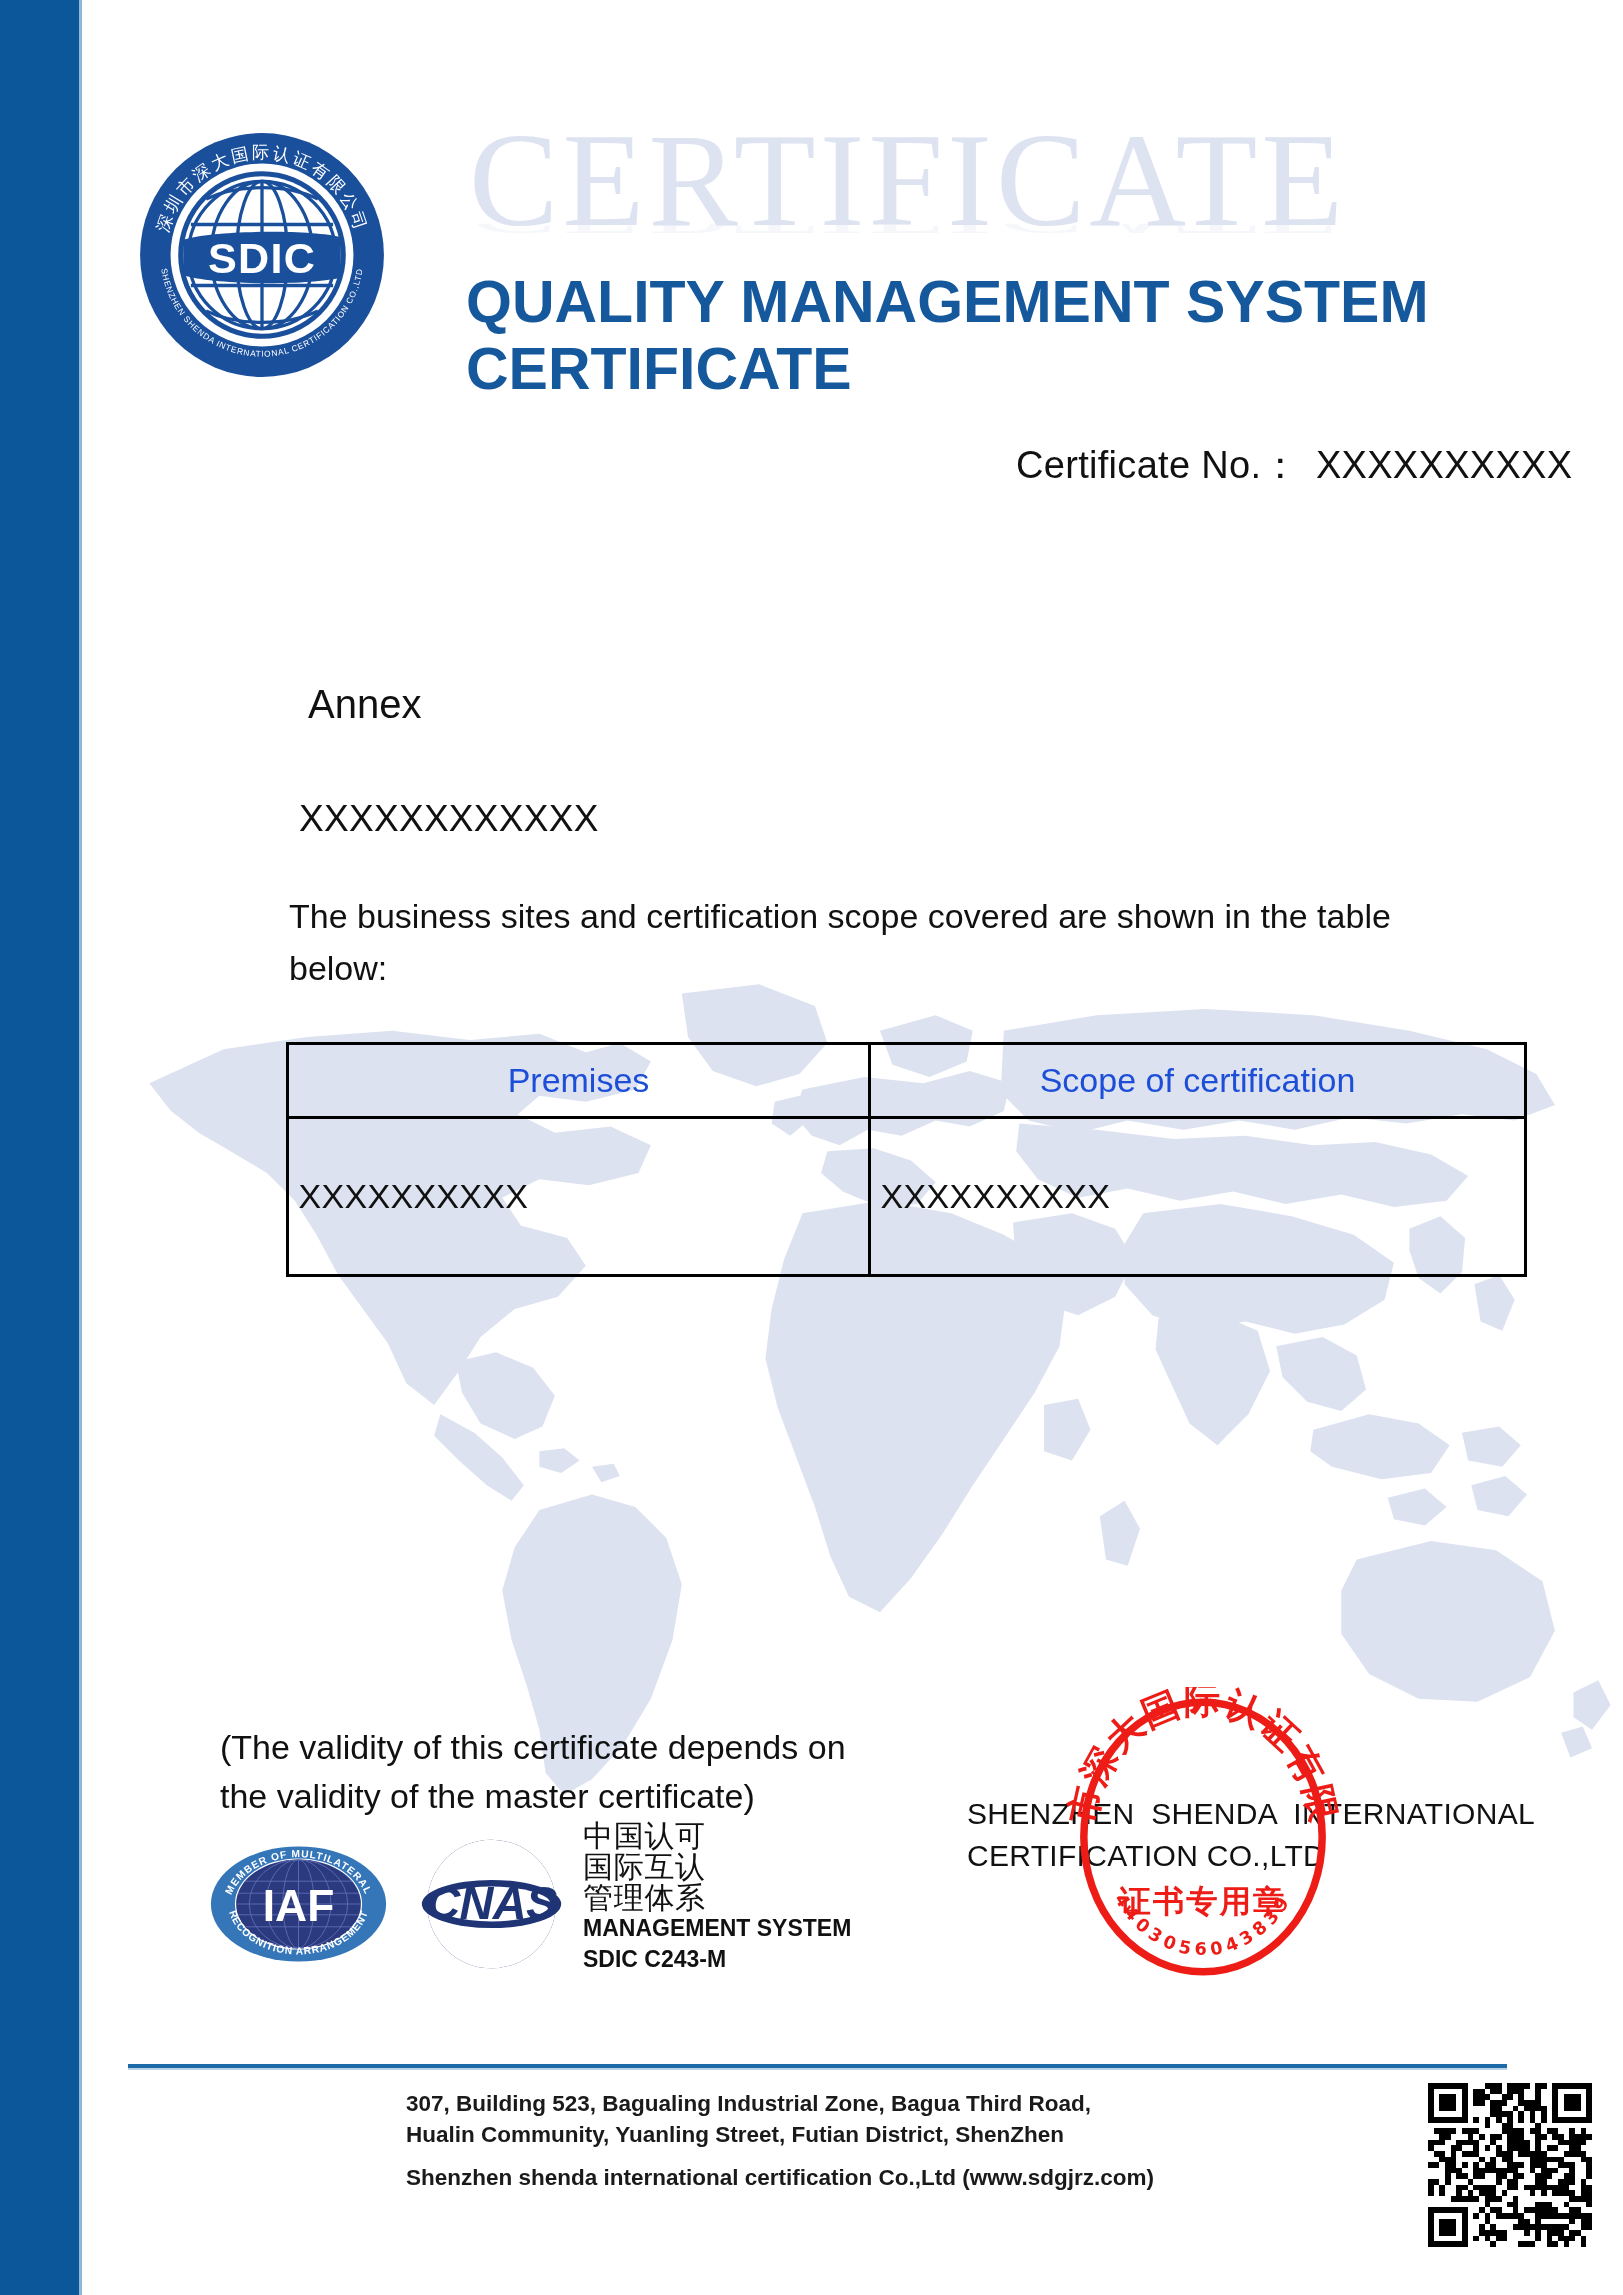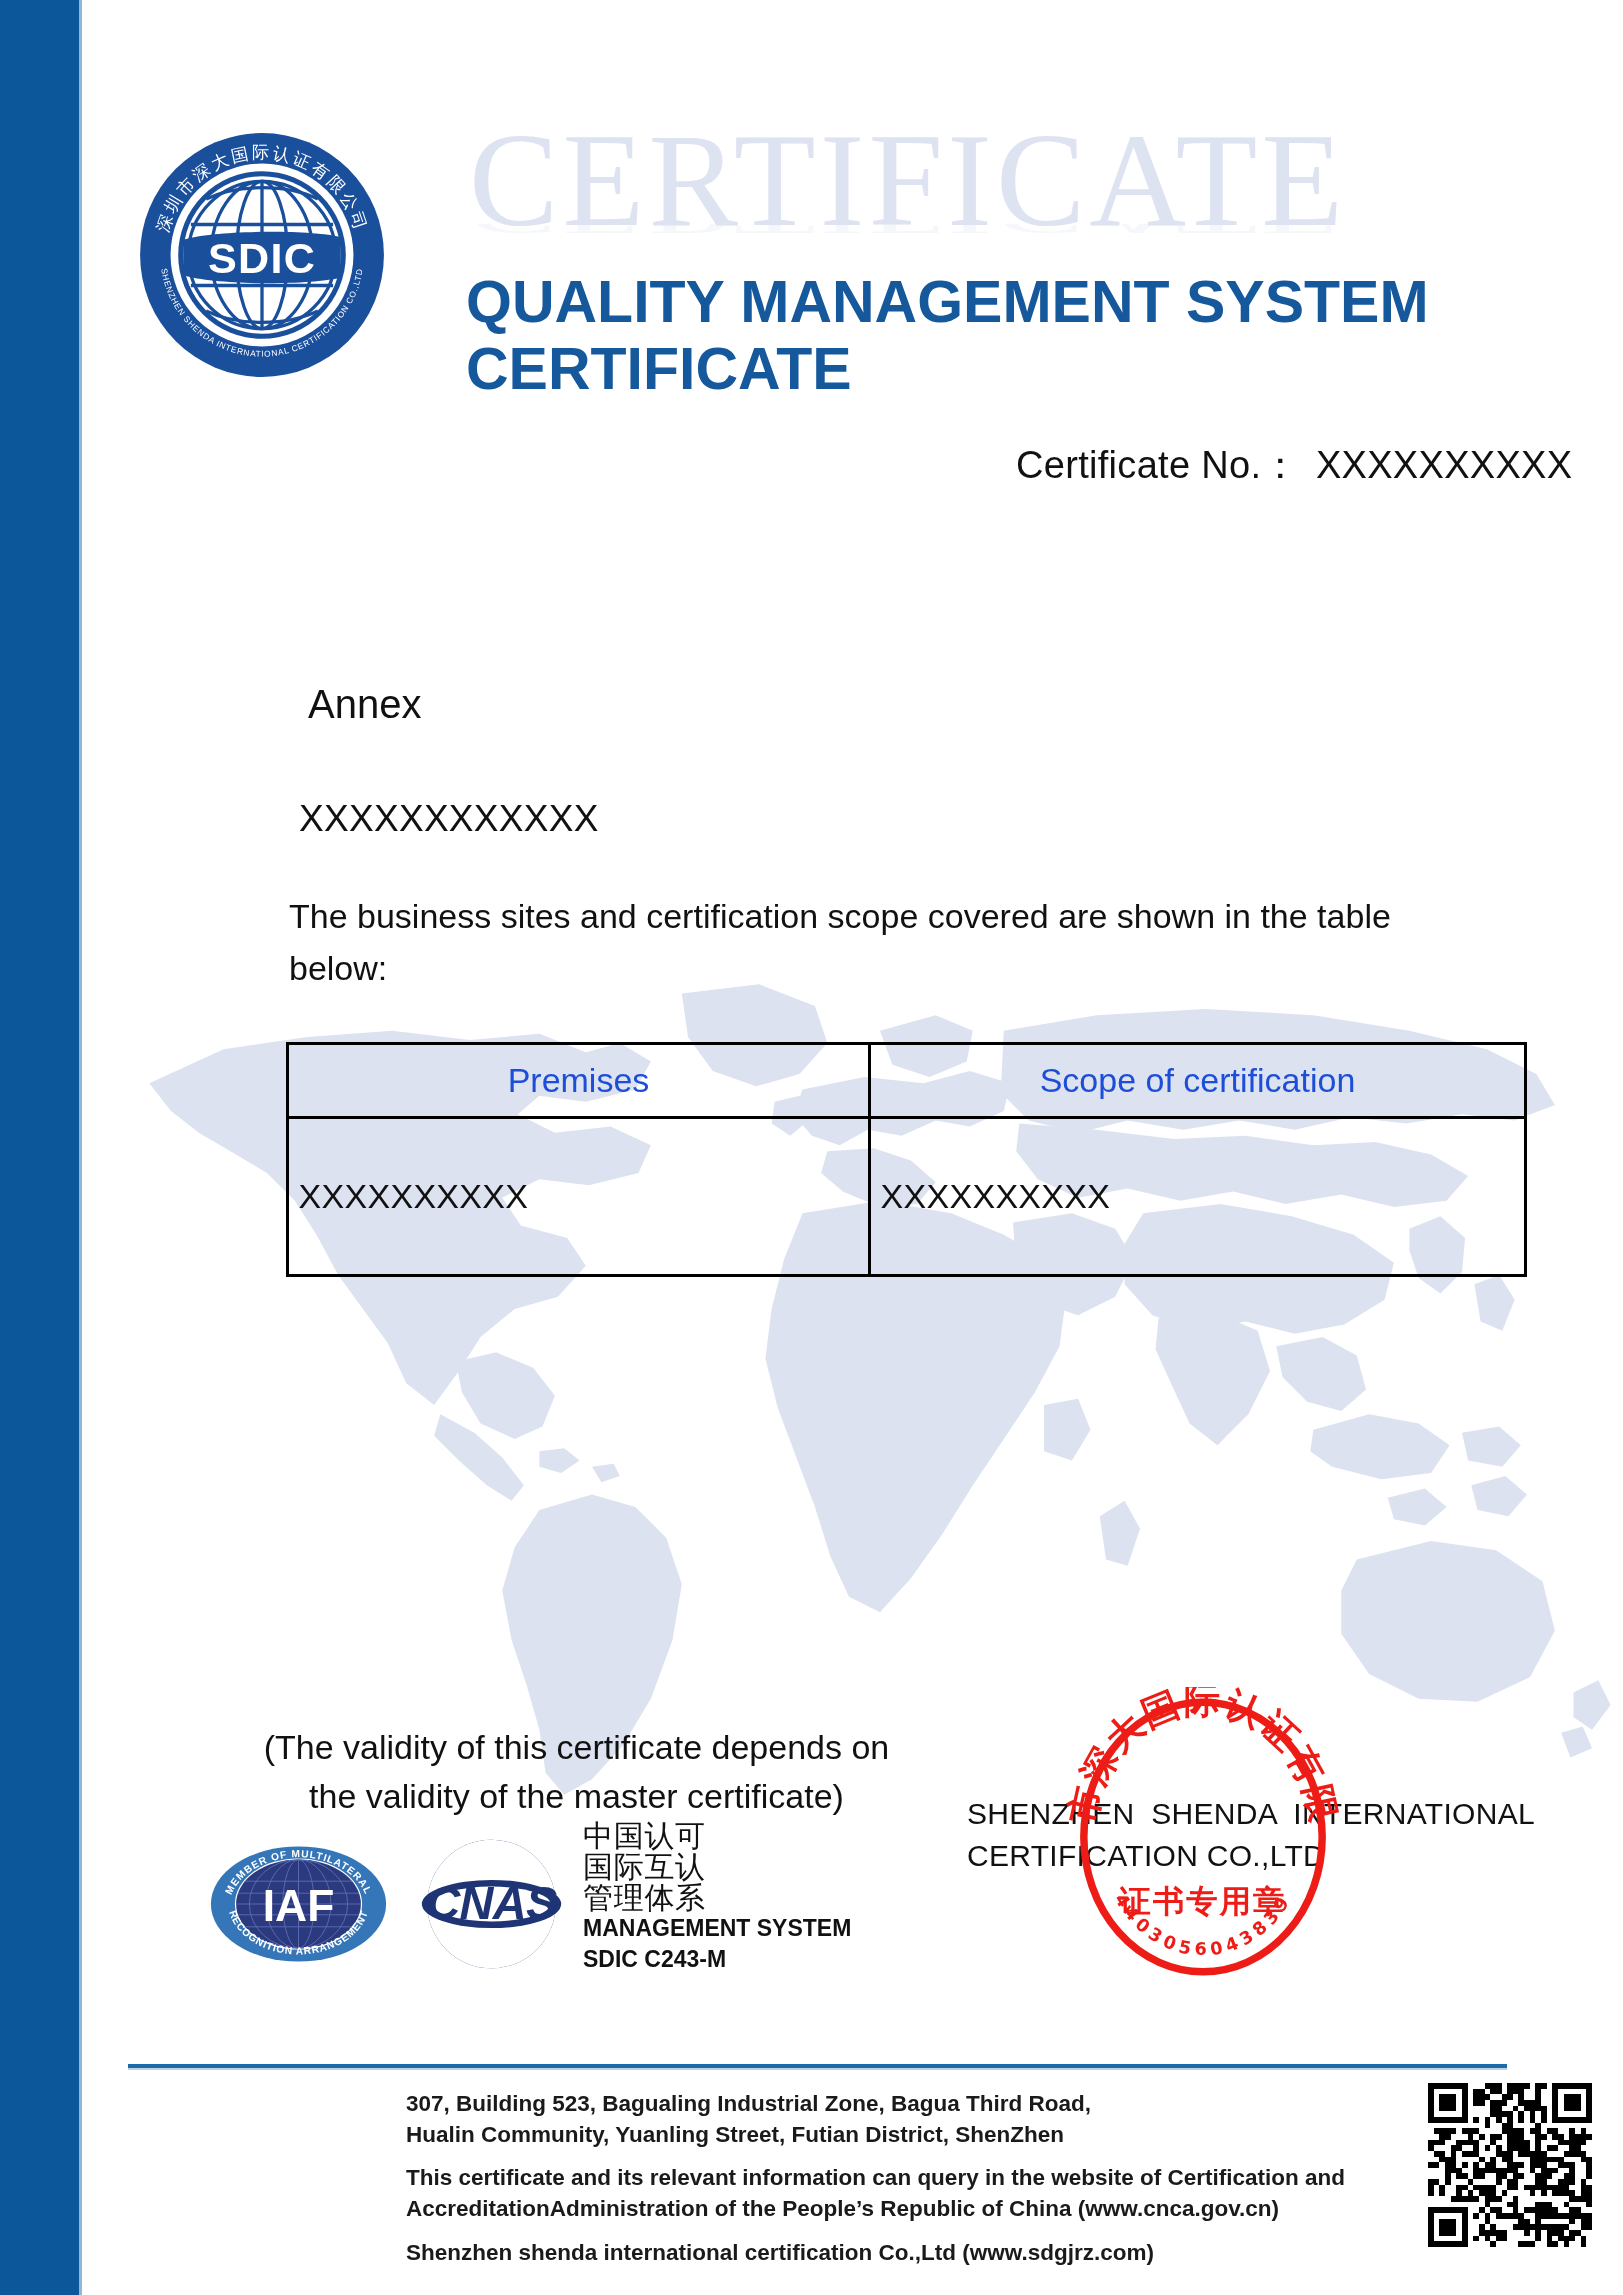--- a/index.html
+++ b/index.html
@@ -161,25 +161,24 @@
     letter-spacing: 0.3px;
   }
   .col-premises { width: 579px; }
 
   
   .validity {
     position: absolute;
     left: 220px;
     top: 1723px;
     width: 641px;
-    text-align: center;
+    text-align: left;
     font-size: 34px;
     line-height: 49px;
     color: #111111;
-    margin-left: 36px;
   }
 
   
   .iaf-mark {
     position: absolute;
     left: 208px;
     top: 1844px;
     width: 181px;
     height: 120px;
   }
@@ -471,24 +470,20 @@
     </text>
     <text x="210" y="330" text-anchor="middle" fill="#ED1C16" font-family="DejaVu Sans, sans-serif" font-size="46" font-weight="bold" letter-spacing="3">证书专用章</text>
   </svg>
 
   <div class="divider"></div>
 
   <div class="footer">
     <div class="blk">
       <div>307, Building 523, Bagualing Industrial Zone, Bagua Third Road,</div>
       <div>Hualin Community, Yuanling Street, Futian District, ShenZhen</div>
-    </div>
-    <div class="blk">
-      <div>This certificate and its relevant information can query in the website of Certification and</div>
-      <div>AccreditationAdministration of the People’s Republic of China (www.cnca.gov.cn)</div>
     </div>
     <div class="blk">Shenzhen shenda international certification Co.,Ltd (www.sdgjrz.com)</div>
   </div>
 
   <svg class="qr" viewBox="0 0 29 29" shape-rendering="crispEdges">
     <rect width="29" height="29" fill="#ffffff"></rect>
     <g fill="#000000" id="qr-modules">
         <rect x="0" y="0" width="1" height="1"></rect>
         <rect x="1" y="0" width="1" height="1"></rect>
         <rect x="2" y="0" width="1" height="1"></rect>

